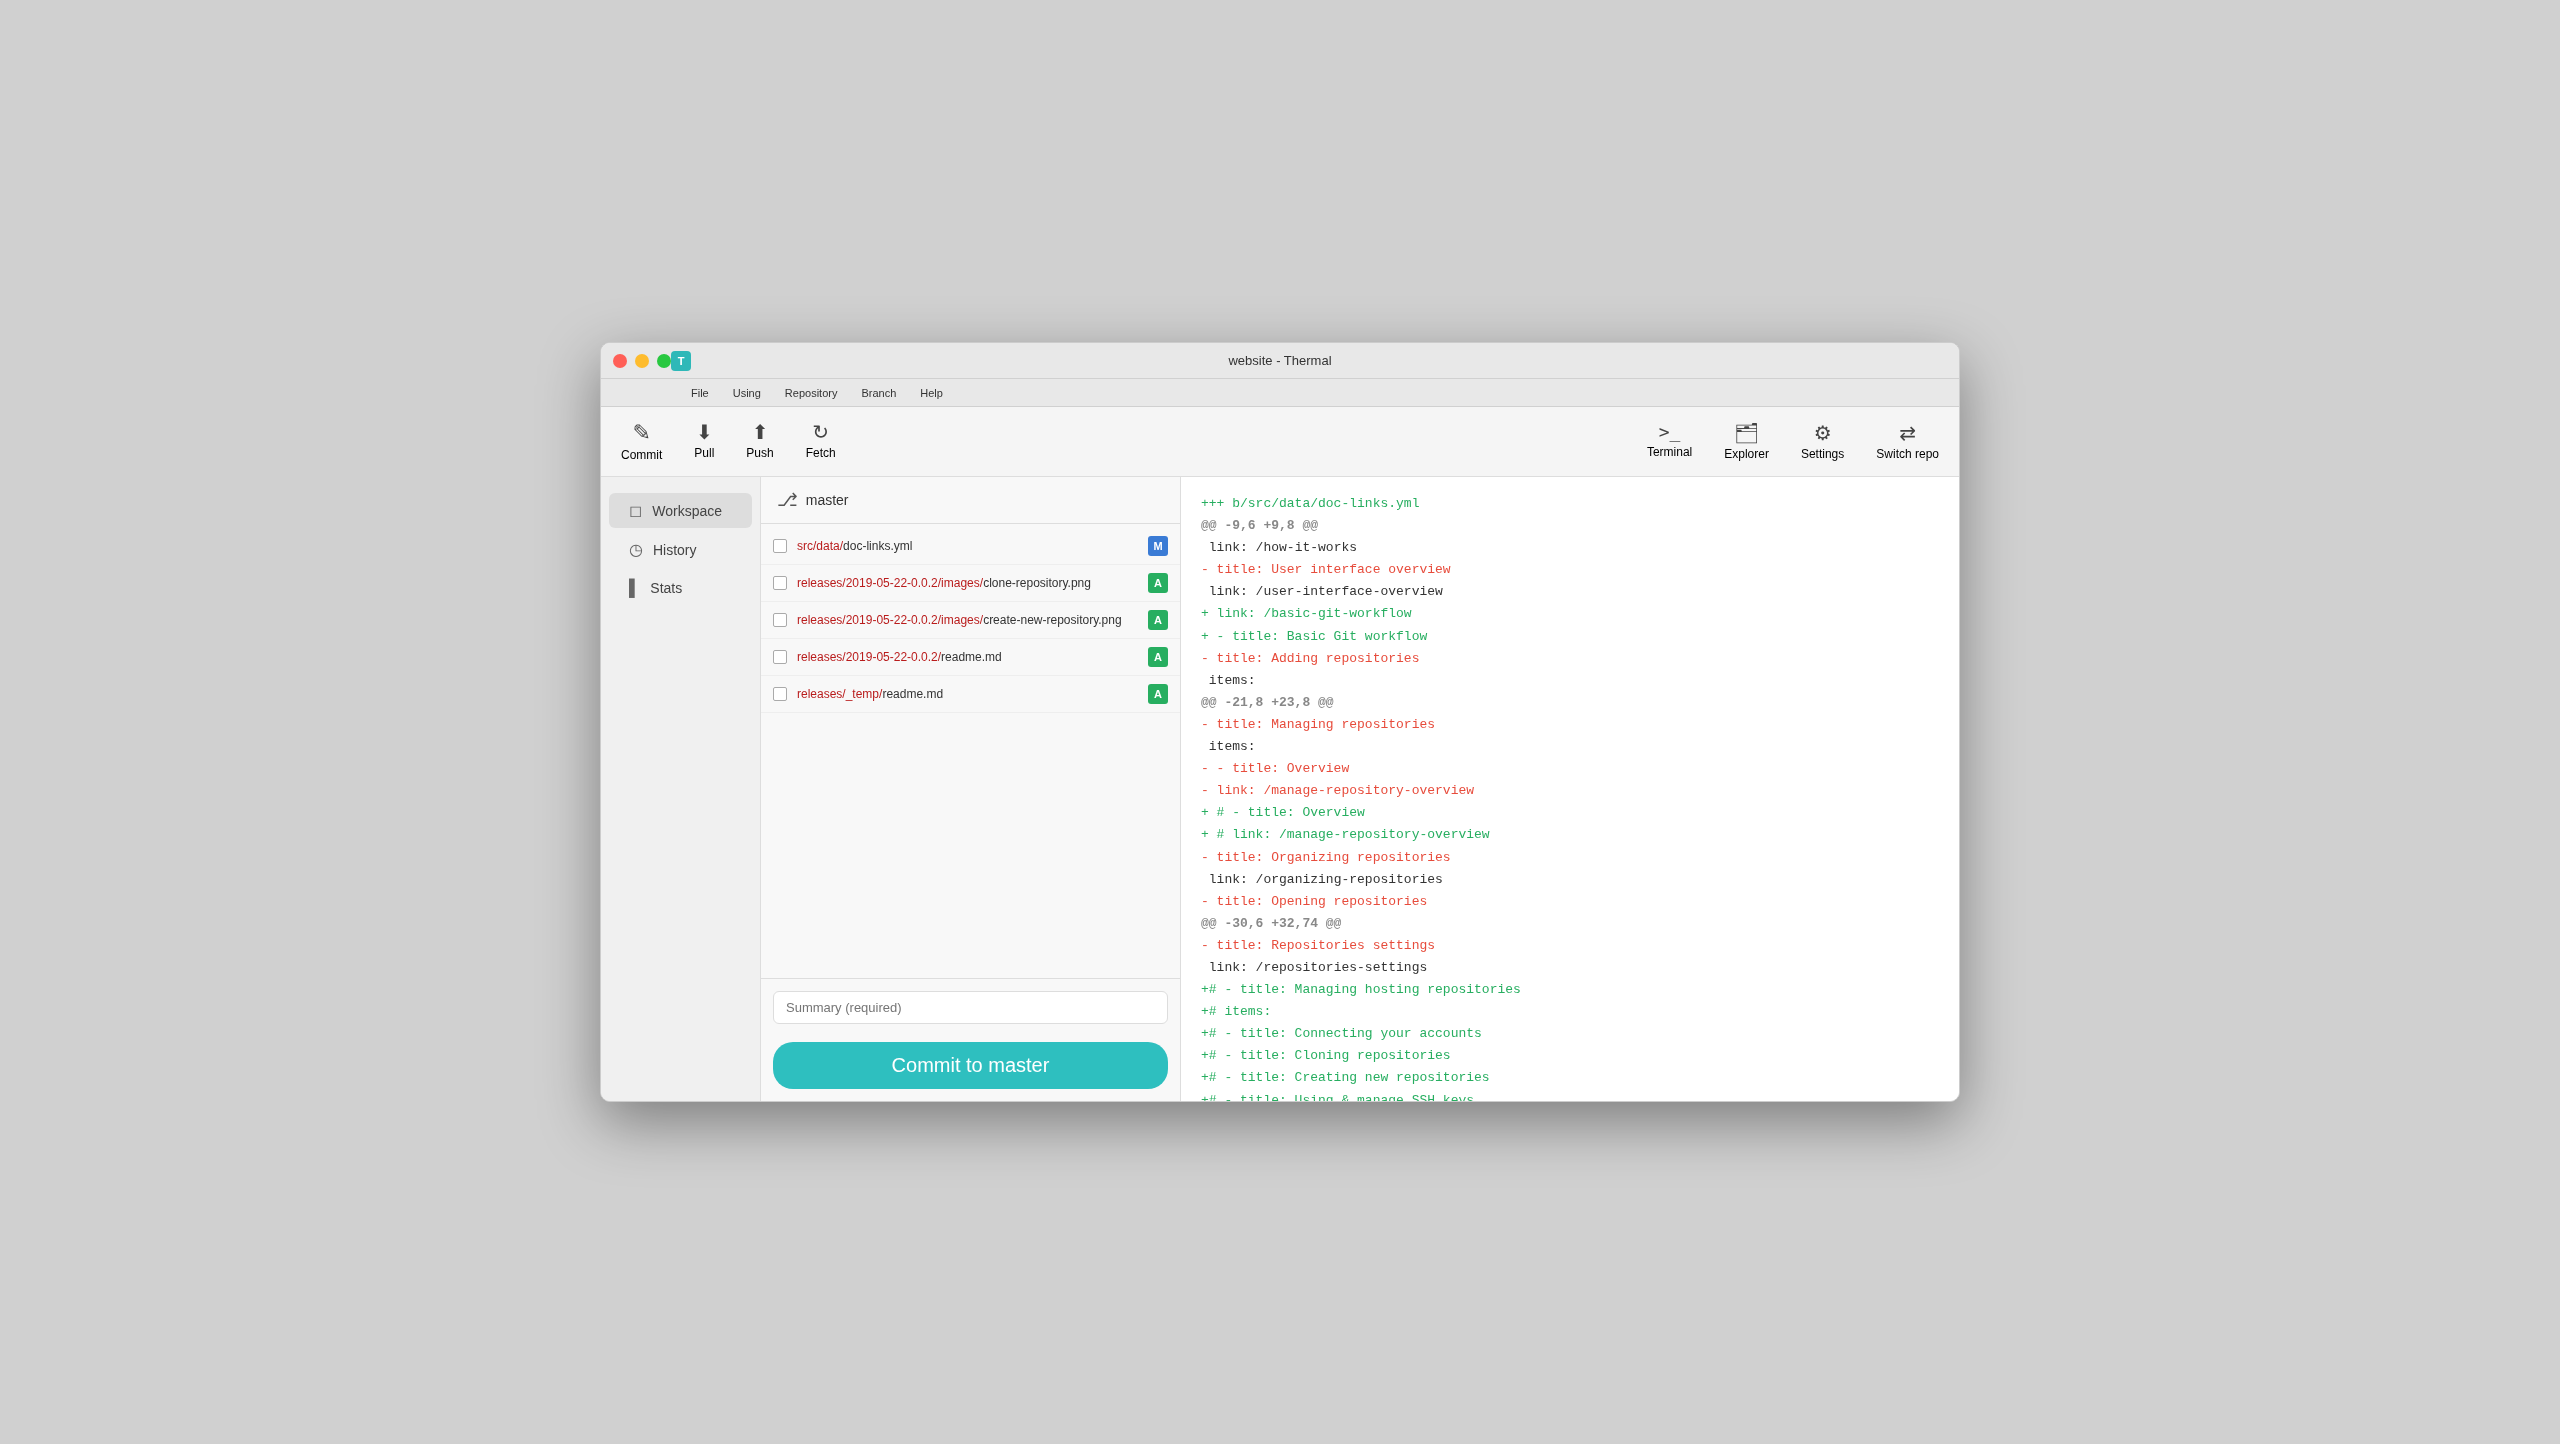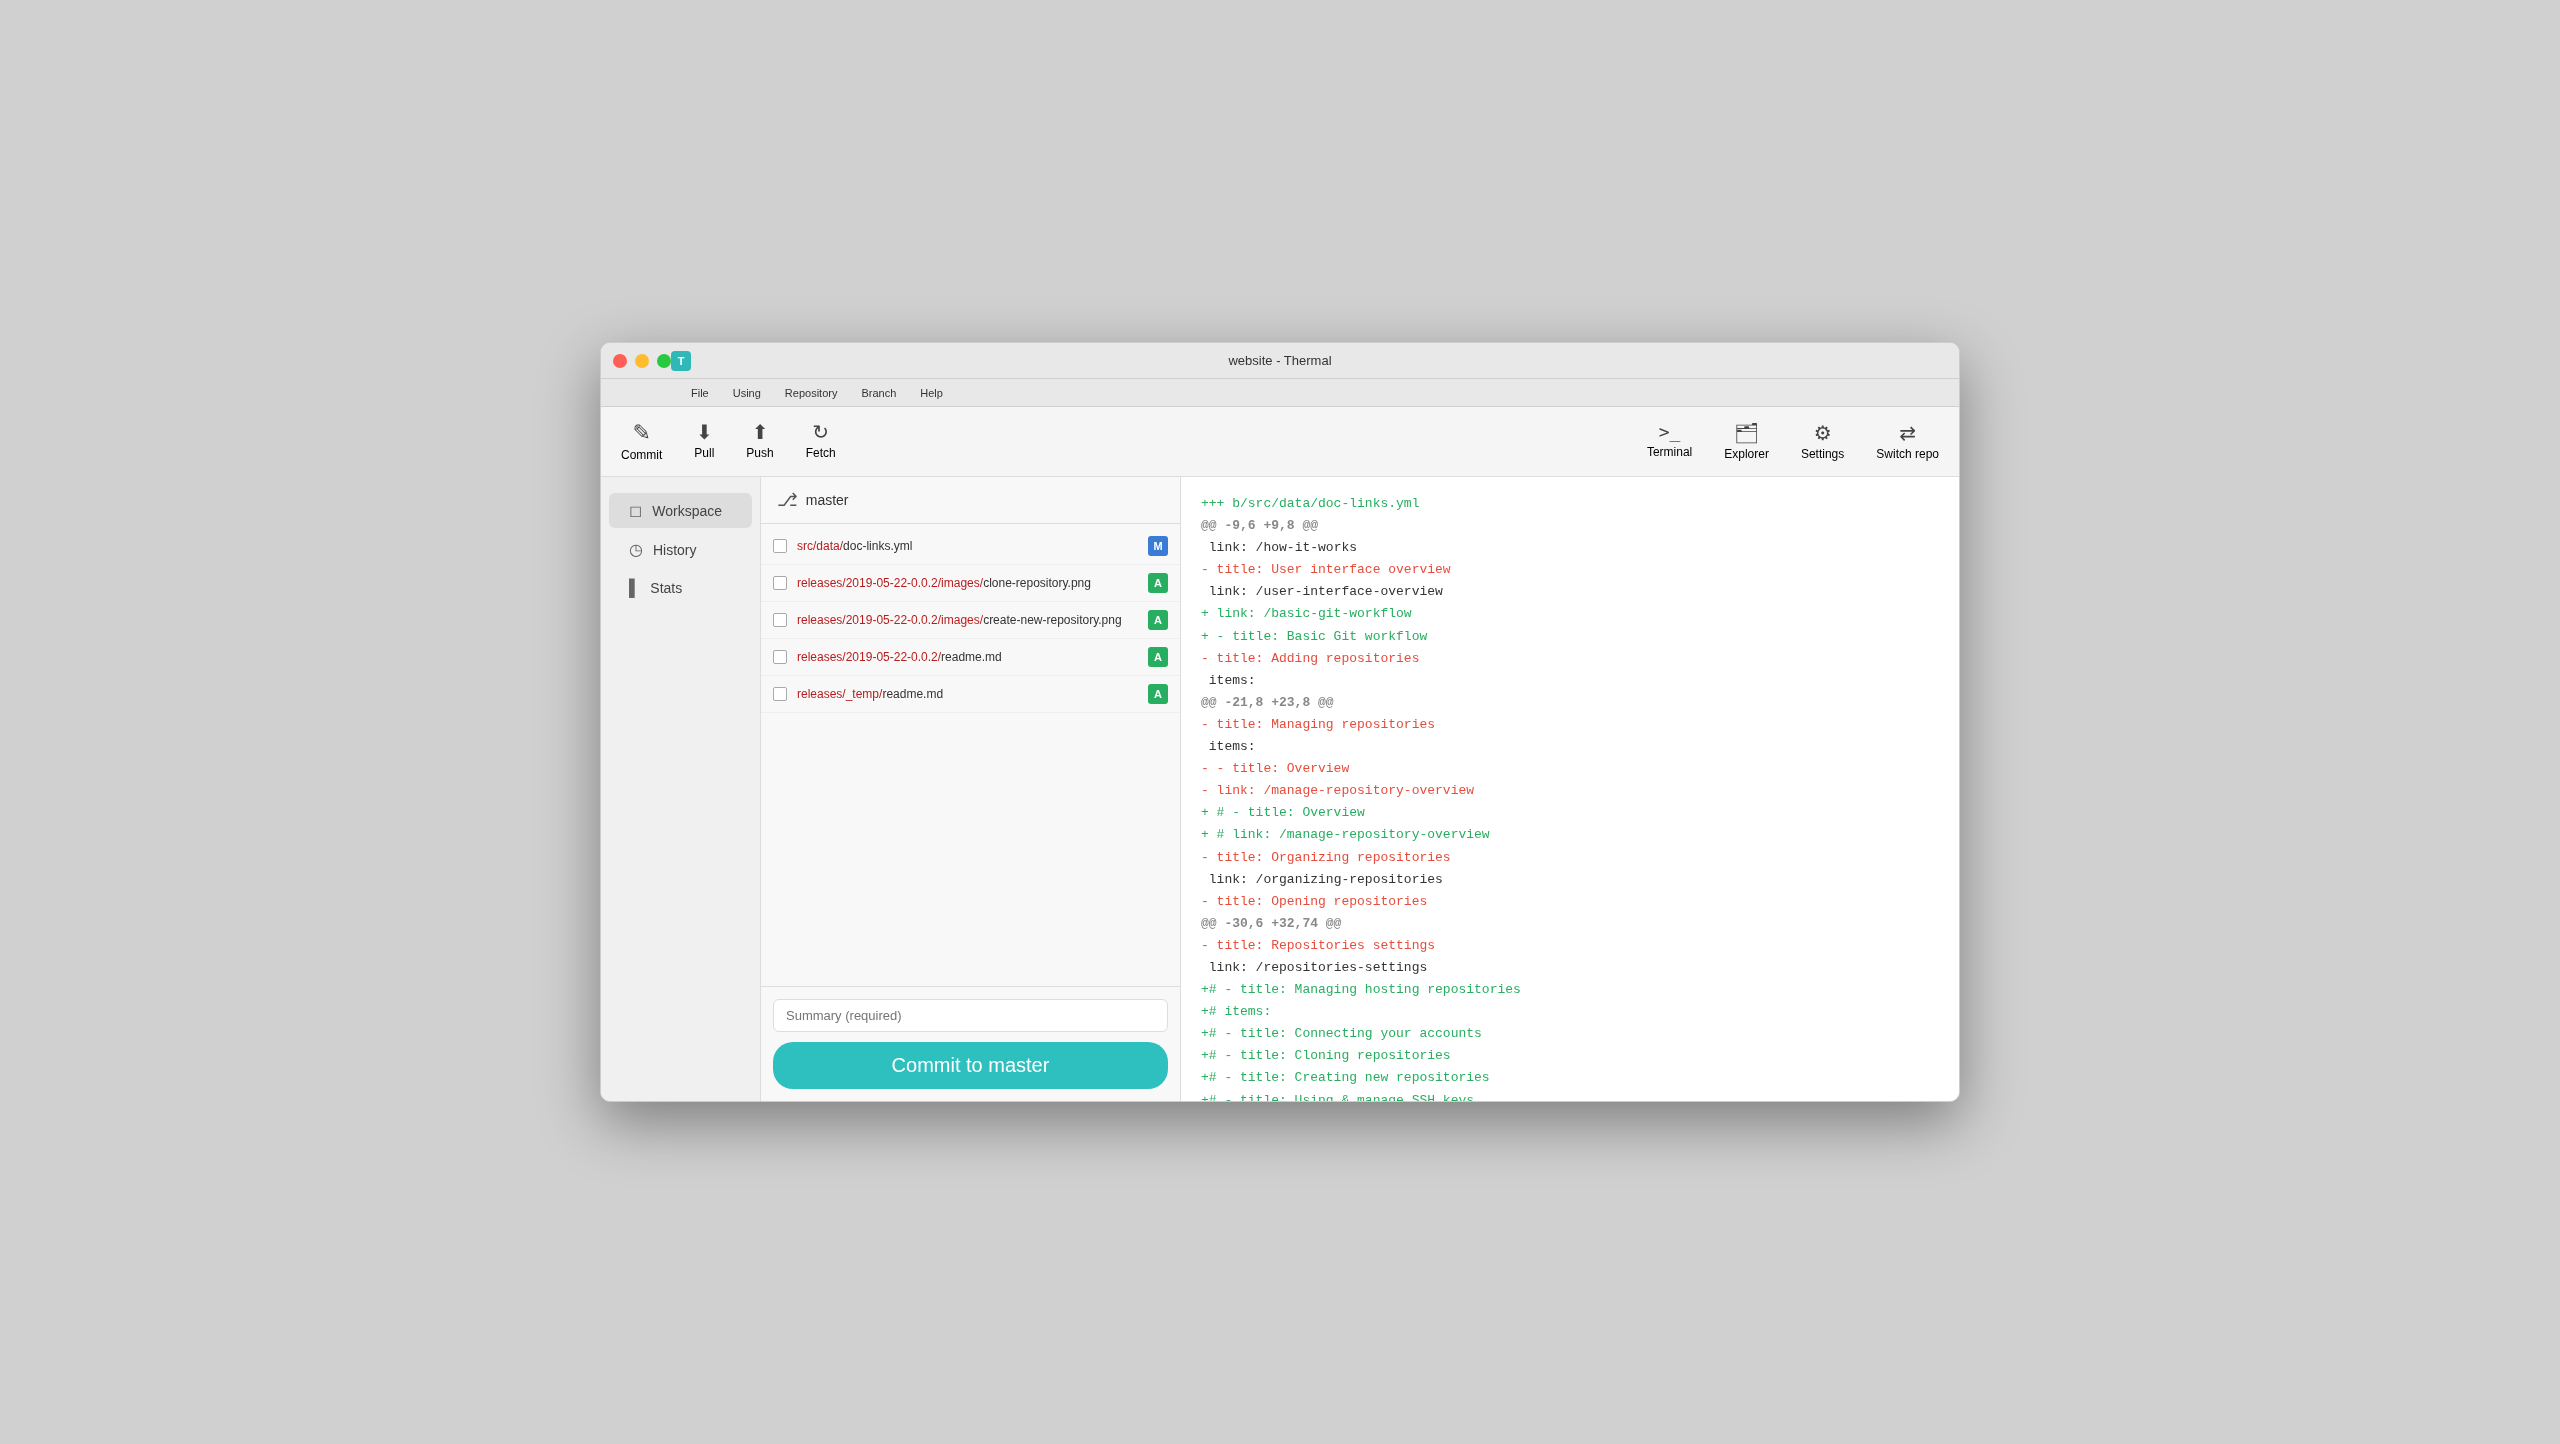--- a/index.html
+++ b/index.html
@@ -222,21 +222,21 @@
       border-top: 1px solid #ddd;
     }
     .summary-input {
       width: 100%;
       padding: 8px 12px;
       border: 1px solid #ddd;
       border-radius: 6px;
       font-size: 13px;
       background: white;
       color: #999;
-      margin-bottom: 10px;
+      margin-bottom: 18px;
       outline: none;
     }
     .commit-btn {
       width: 100%;
       padding: 12px;
       background: #2ebfbf;
       color: white;
       border: none;
       border-radius: 20px;
       font-size: 20px;

